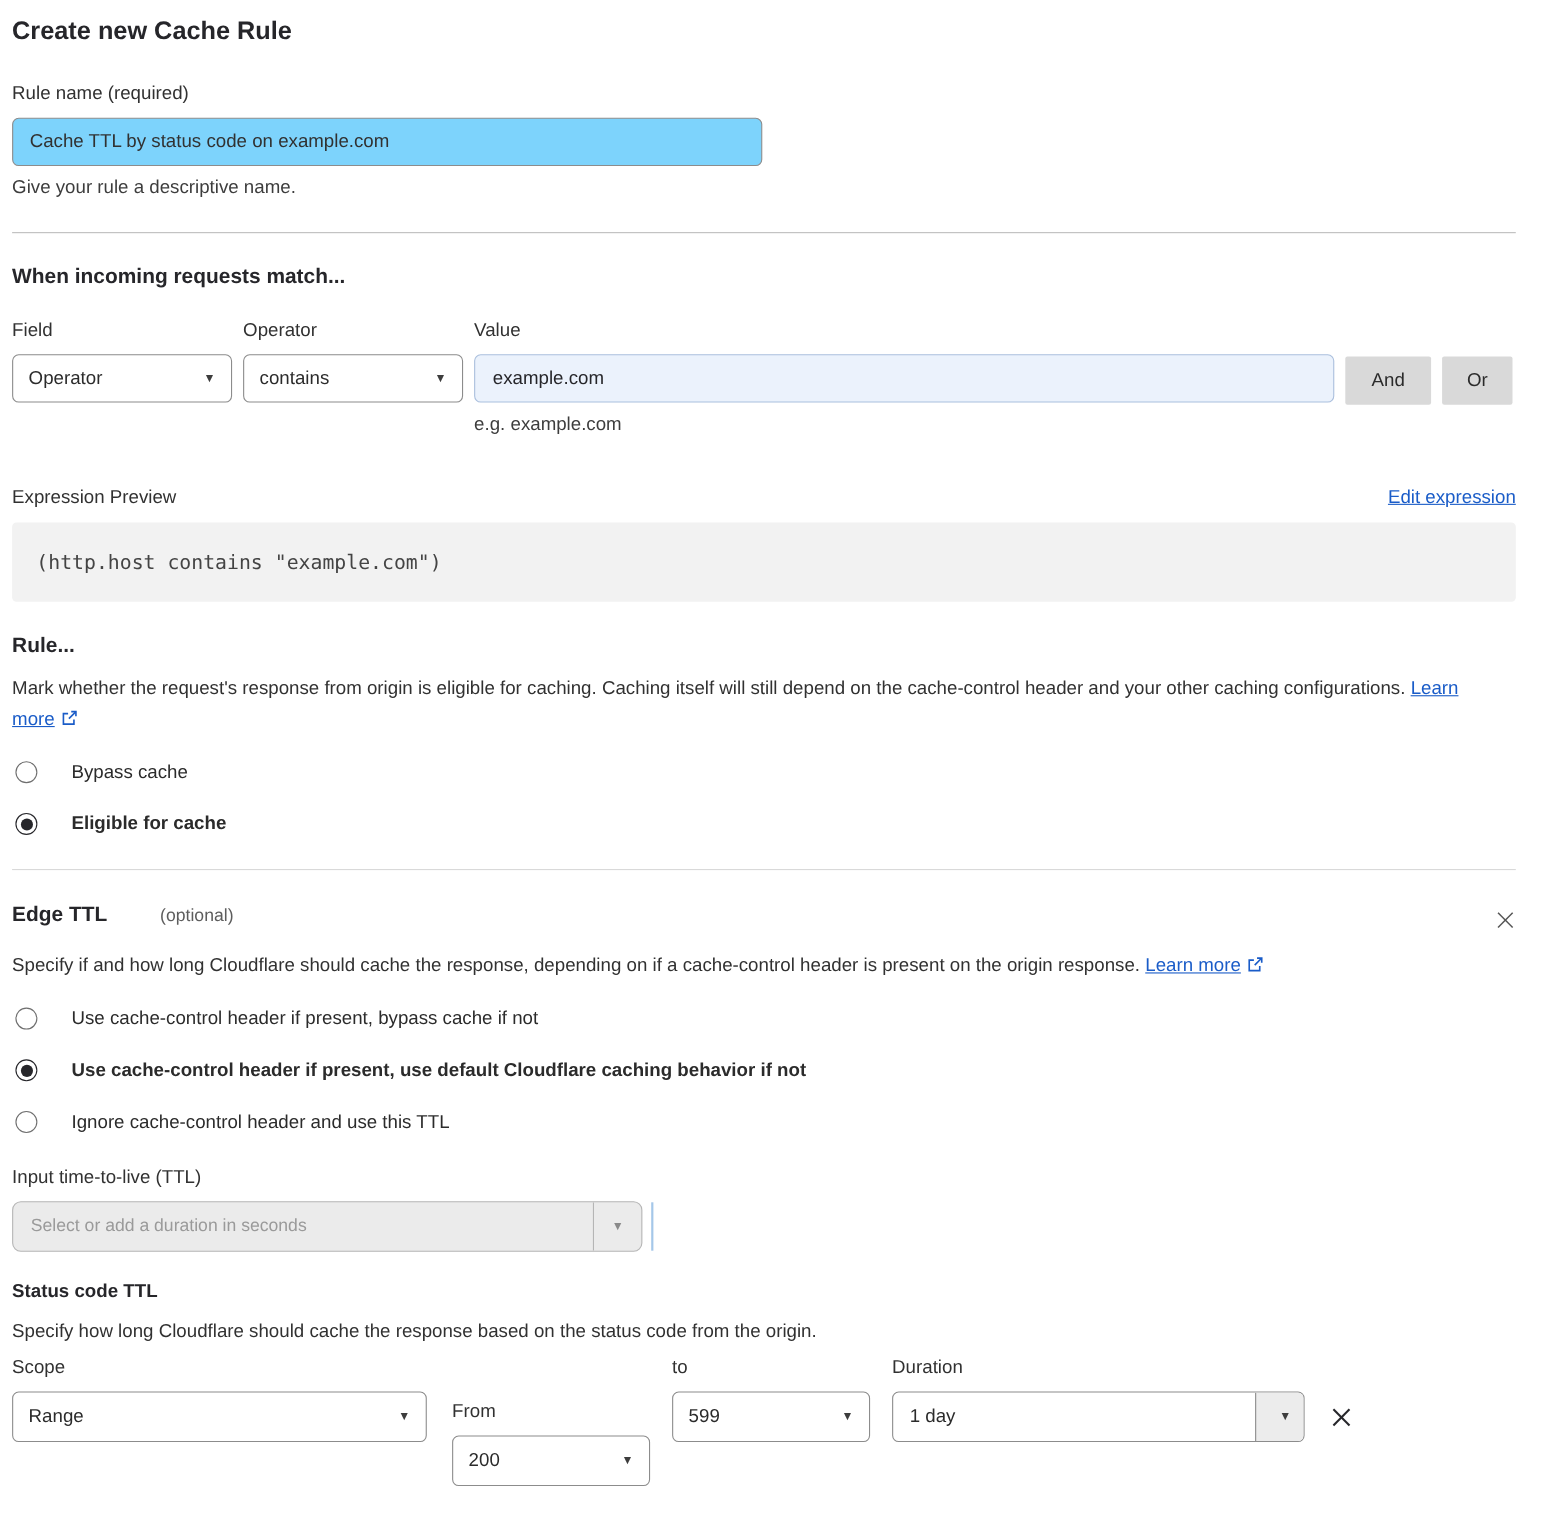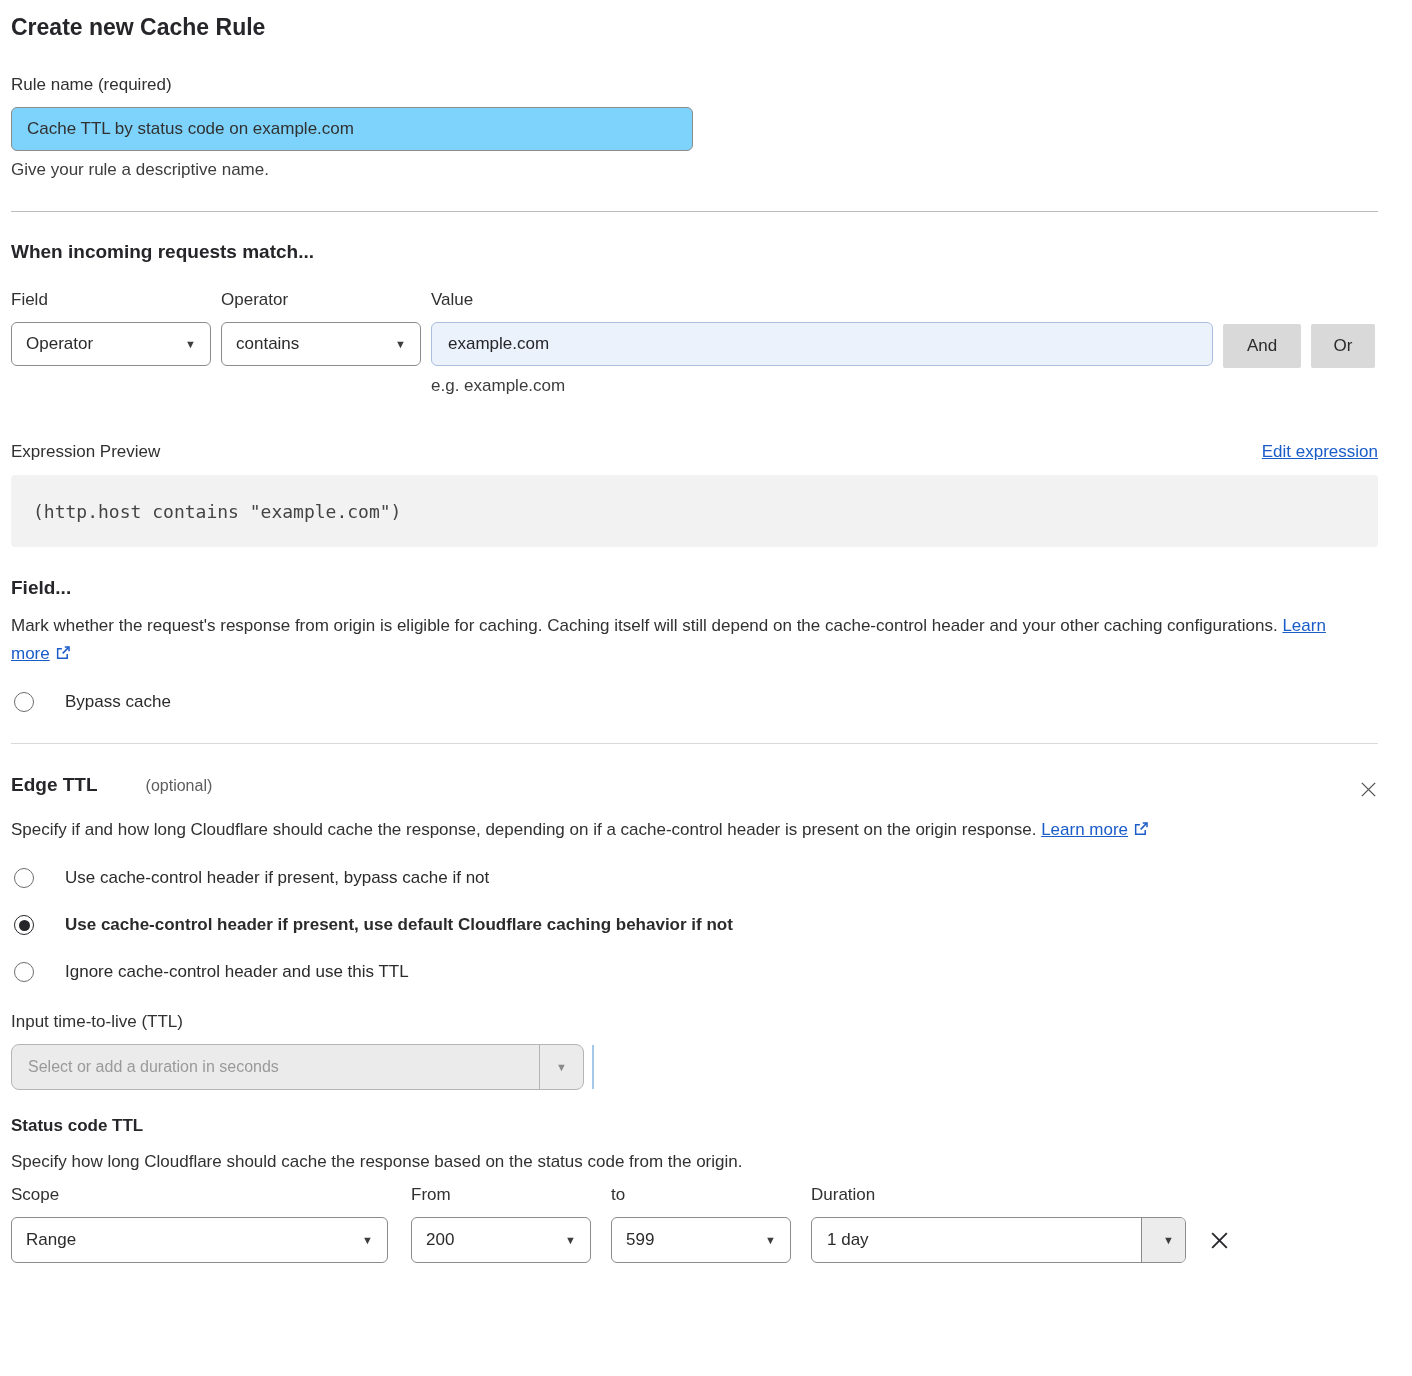--- a/index.html
+++ b/index.html
@@ -92,21 +92,21 @@
   .disabled-select .placeholder { flex:1; display:flex; align-items:center; padding:0 16px; font-size:16px; color:#9a9a9a; }
   .disabled-select .arrow-box { width:44px; border-left:1px solid #b5b5b5; display:flex; align-items:center; justify-content:center; }
   .disabled-select .arrow-box .caret { color:#8a8a8a; margin:0; }
   .blue-caret { width:2px; height:44px; background:#a5c7e9; margin-left:8px; }
 
   h3.status-title { font-size:17px; font-weight:700; color:#26262a; margin:26px 0 0 0; }
   .status-desc { font-size:17px; color:#313131; margin-top:16px; }
   .status-row { display:flex; margin-top:13px; align-items:flex-start; }
   .status-col .col-label { margin-bottom:12px; }
   .scope-col { width:377px; margin-right:23px; }
-  .from-col { width:180px; margin-right:20px; }
+  .from-col { width:180px; margin-right:20px;margin-top:40px; }
   .to-col { width:180px; margin-right:20px; }
   .duration-col { width:375px; }
   .status-row .select { height:46px; }
   .split-select {
     height:46px; border:1px solid #8c8c8c; border-radius:6px; background:#fff;
     display:flex; align-items:stretch; overflow:hidden; cursor:pointer;gap:32px;
   }
   .split-select .value-area { flex:1; display:flex; align-items:center; padding:0 15px; font-size:17px; color:#2b2b2b; }
   .split-select .arrow-box { width:44px; background:#ececec; border-left:1px solid #8c8c8c; display:flex; align-items:center; justify-content:center; }
   .delete-x { margin:44px 0 0 22px; cursor:pointer; }
@@ -153,35 +153,39 @@
   </div>
 
   <div class="expr-head">
     <span class="expr-label">Expression Preview</span>
     <a class="blue-link">Edit expression</a>
   </div>
   <div class="code-block">
     <code>(http.host contains "example.com")</code>
   </div>
 
-  <h2 class="then-heading">Field...</h2>
+  <h2 class="then-heading">Rule...</h2>
 
   <div class="para">
     <span>Mark whether the request's response from origin is eligible for caching. Caching itself will still depend on the cache-control header and your other caching configurations.</span>
     <a class="blue-link">Learn more</a><span class="ext-icon"><svg width="17" height="17" viewBox="0 0 16 16">
           <polyline points="11.5,9.5 11.5,13.5 2.5,13.5 2.5,4.5 6.5,4.5" fill="none" stroke="#1a5cc8" stroke-width="1.4"></polyline>
           <polyline points="9.2,2.8 13.2,2.8 13.2,6.8" fill="none" stroke="#1a5cc8" stroke-width="1.4"></polyline>
           <line x1="7.2" y1="8.8" x2="12.8" y2="3.2" stroke="#1a5cc8" stroke-width="1.4"></line>
         </svg></span>
   </div>
 
   <div class="radio-group">
     <div class="radio-row">
       <span class="radio"></span>
       <span class="radio-label">Bypass cache</span>
+    </div>
+    <div class="radio-row selected">
+      <span class="radio"></span>
+      <span class="radio-label">Eligible for cache</span>
     </div>
   </div>
 
   <hr class="divider light">
 
   <div class="subsection-head-row">
     <div class="subsection-head" style="margin-top:0;gap:39px;">
       <span class="subsection-title">Edge TTL</span>
       <span class="subsection-qualifier">(optional)</span>
     </div>

